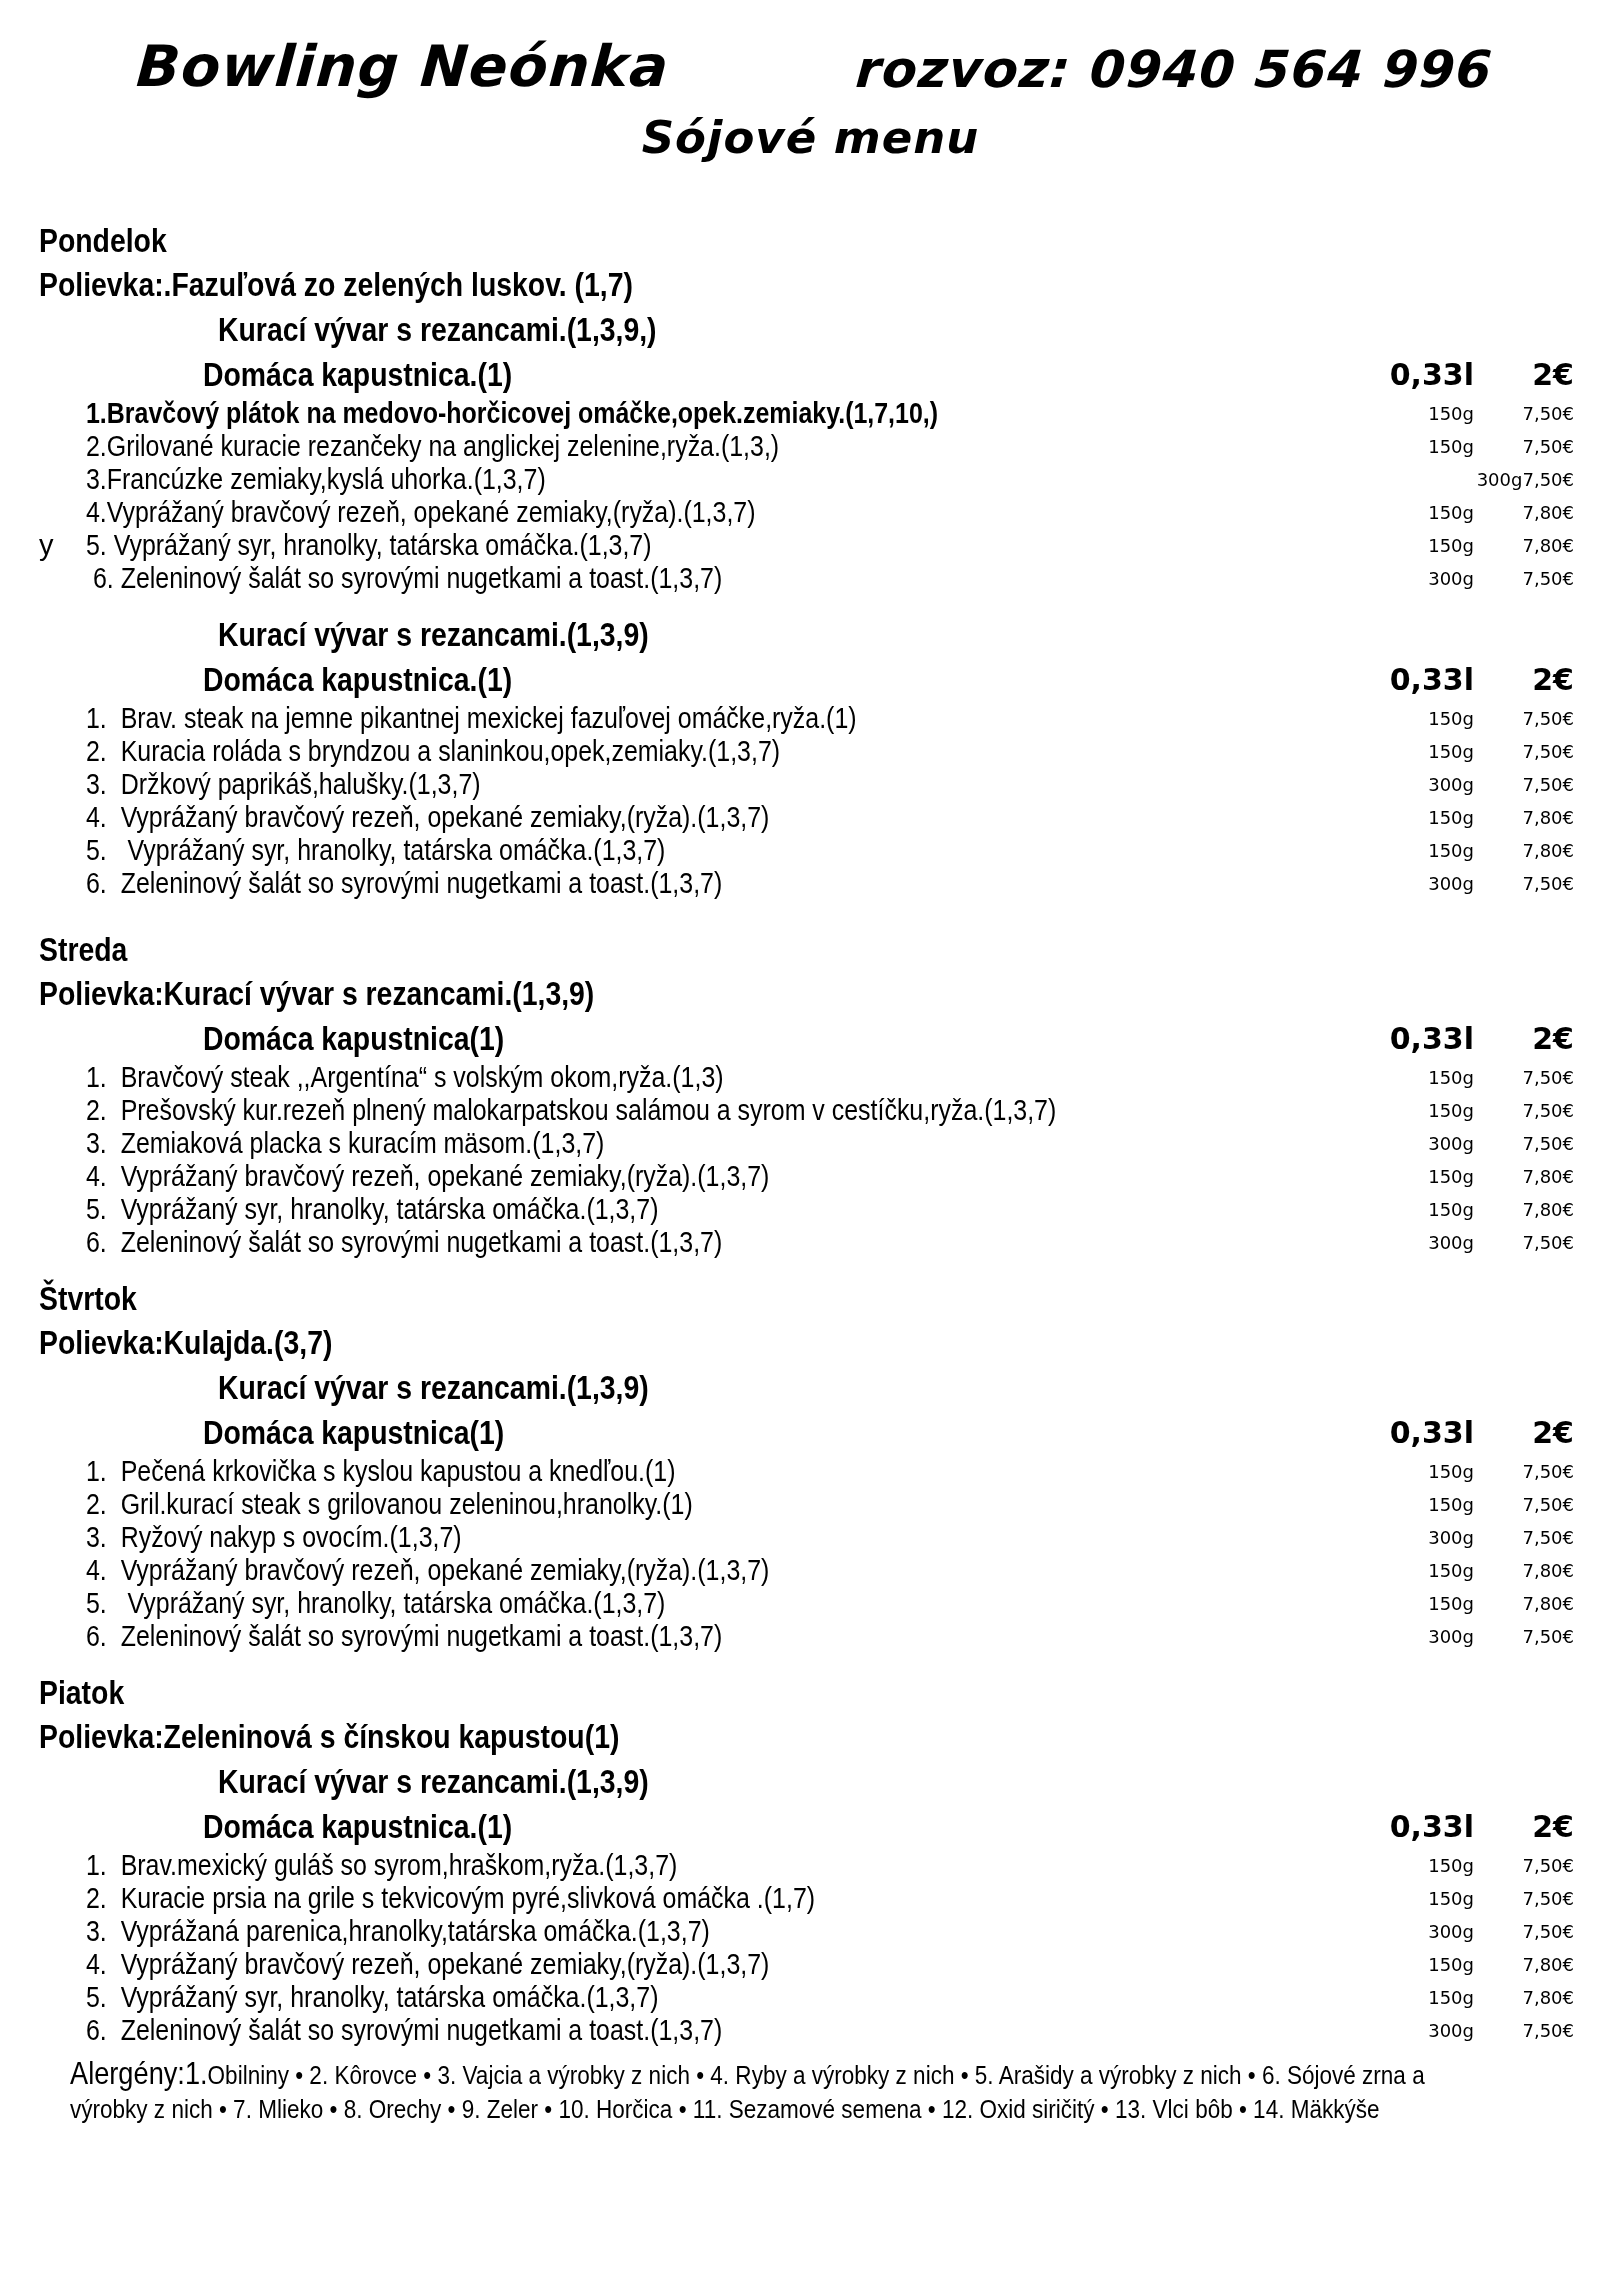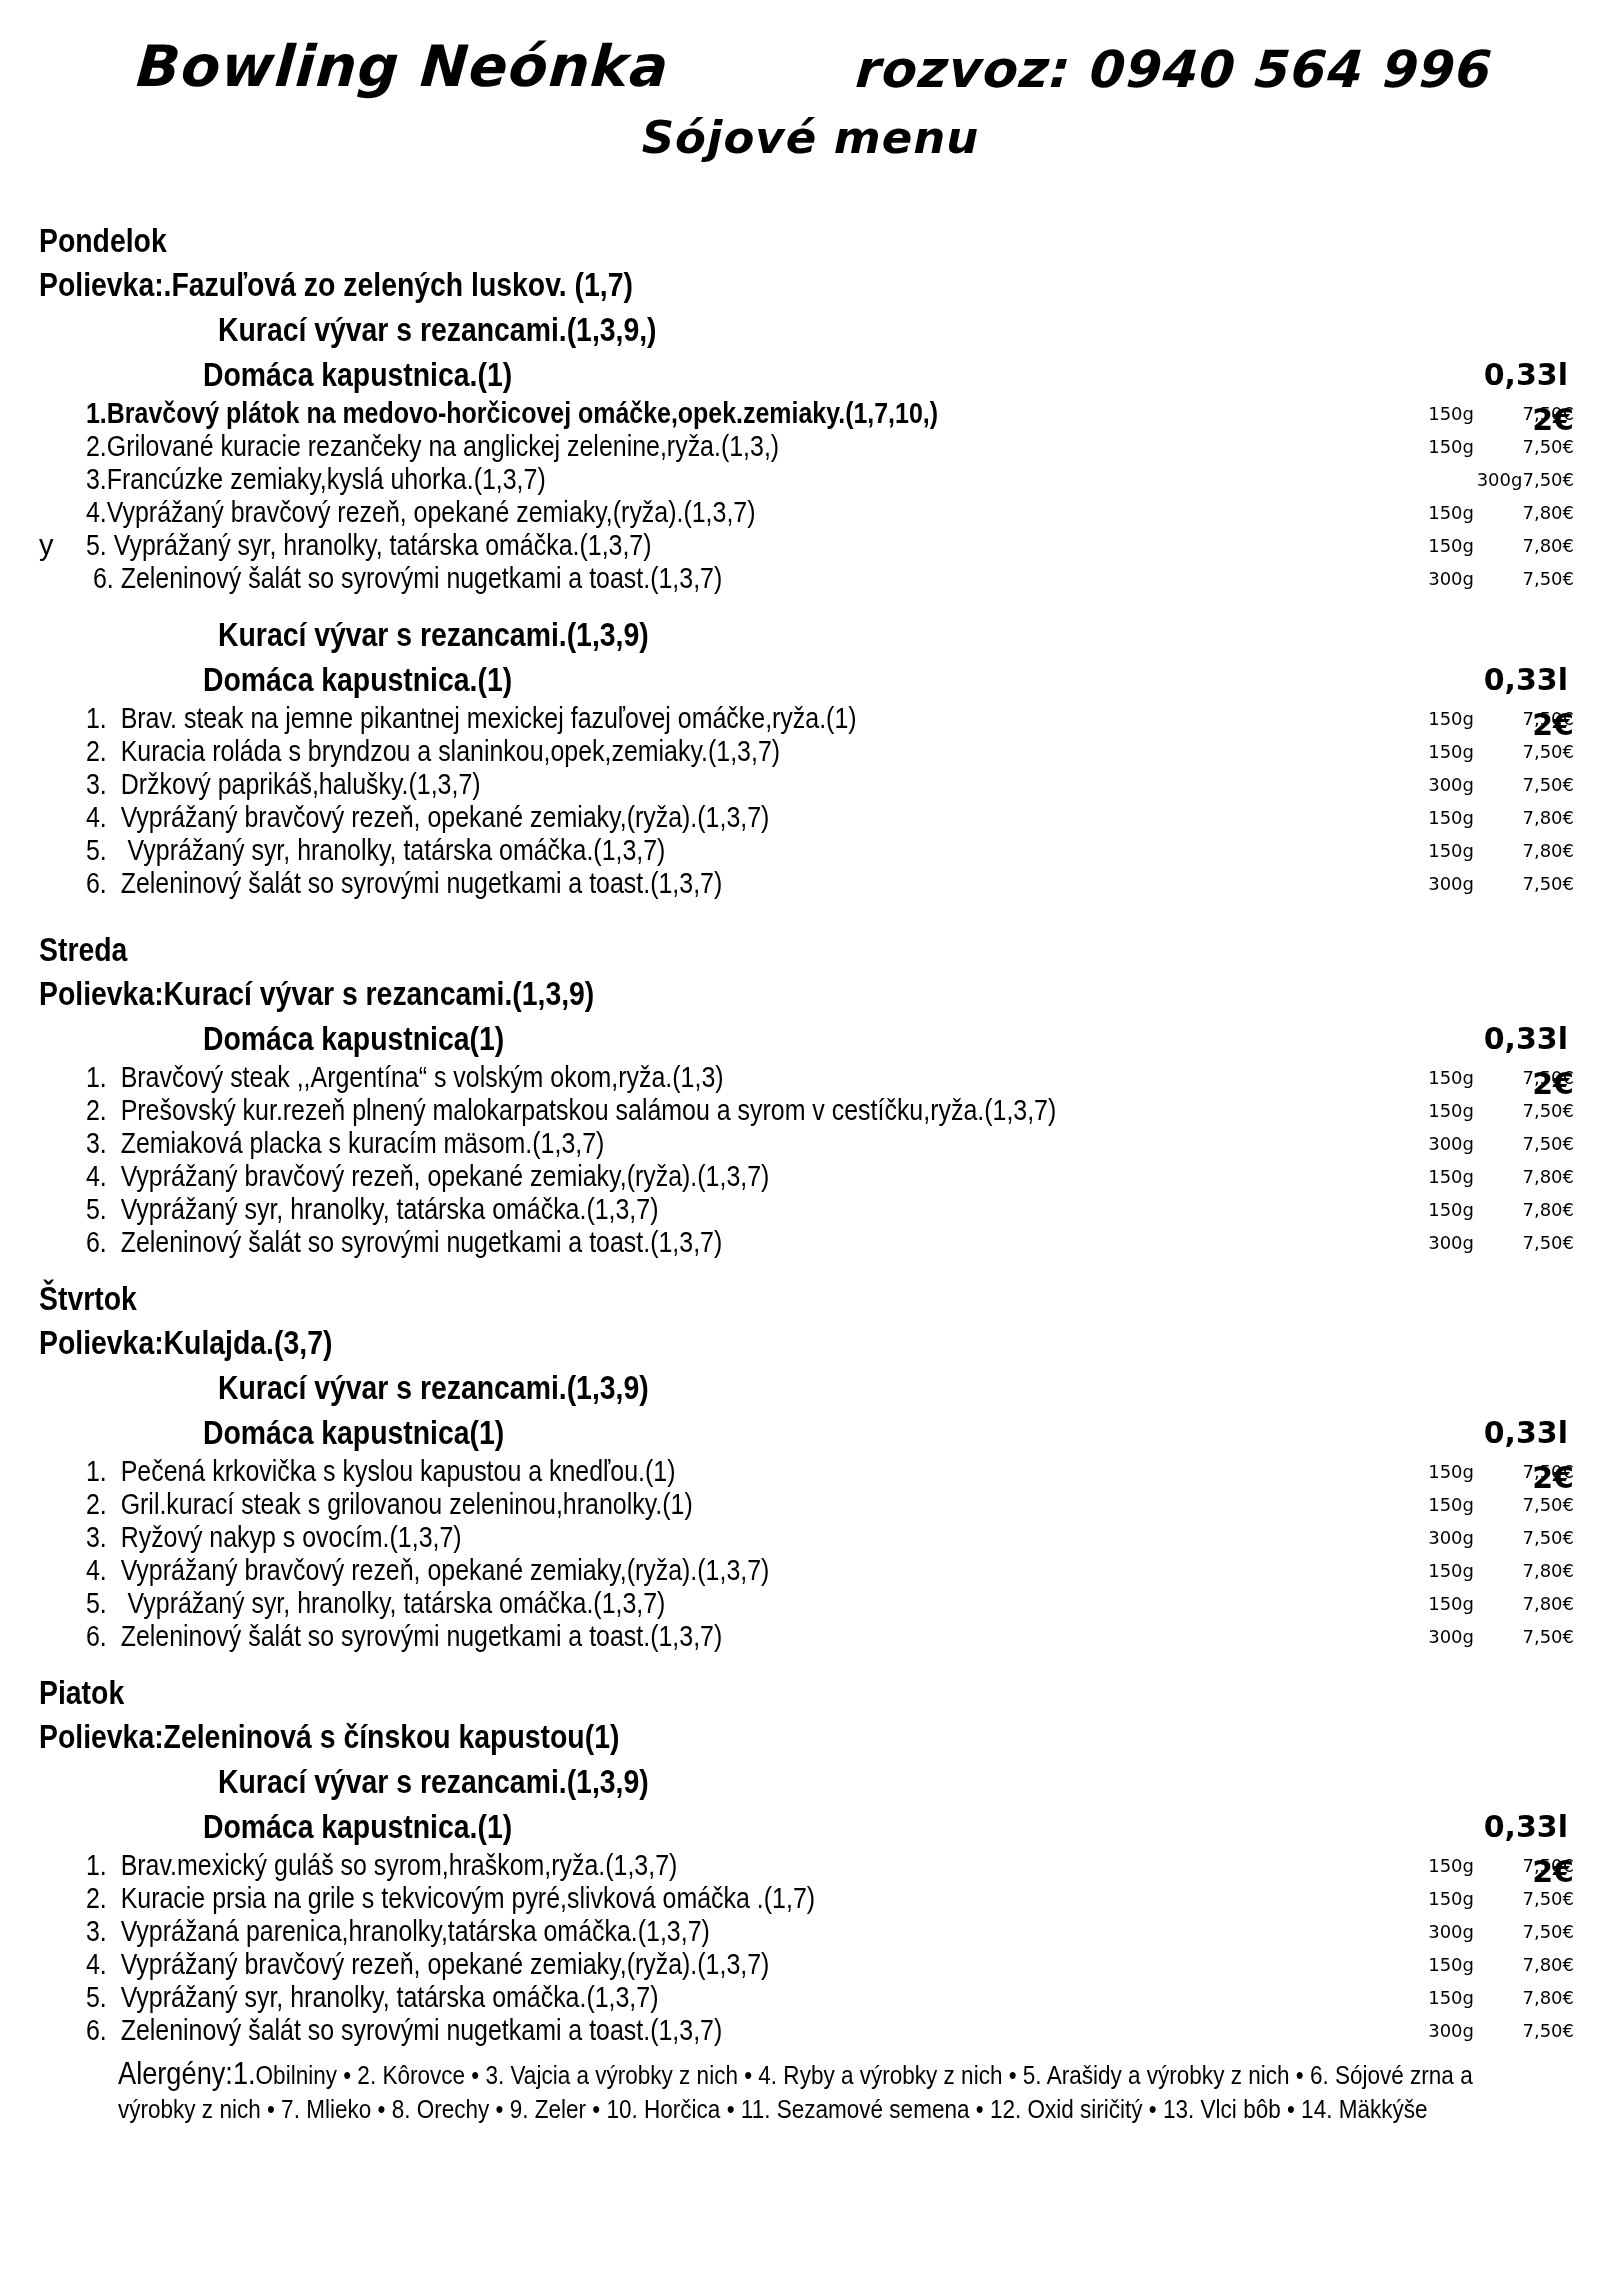--- a/index.html
+++ b/index.html
@@ -33,24 +33,24 @@
   .ind-1{margin-left:179px;}
   .ind-2{margin-left:164px;}
   .item-row{display:flex;align-items:flex-start;height:33px;line-height:33px;padding-left:47px;position:relative;}
   .item-text{font-size:29px;}
   .item-text.bold{font-weight:bold;}
   .margin-note{position:absolute;left:0;top:0;font-size:29px;}
   
   .pb{display:flex;align-items:baseline;margin-left:auto;font-family:"DejaVu Sans",sans-serif;font-size:18px;}
   .pb .w{min-width:94px;text-align:right;white-space:pre;}
   .pb .p{min-width:100px;text-align:right;white-space:pre;}
-  .pb.bold{font-weight:bold;font-size:30px;flex-direction:column;}
+  .pb.bold{font-weight:bold;font-size:30px;}
   .pb.tight .w,.pb.tight .p{min-width:0;}
   
-  .allergens{margin-top:9.8px;padding-left:118px;}
+  .allergens{margin-top:9.8px;padding-left:70px;}
   .allergens-inner{
     width:1666px;transform:scaleX(0.85);transform-origin:0 0;
     font-size:26.5px;line-height:34px;
   }
   .allergens-inner .big{font-size:32px;}
 </style>
 </head>
 <body>
 
 <div class="header">

